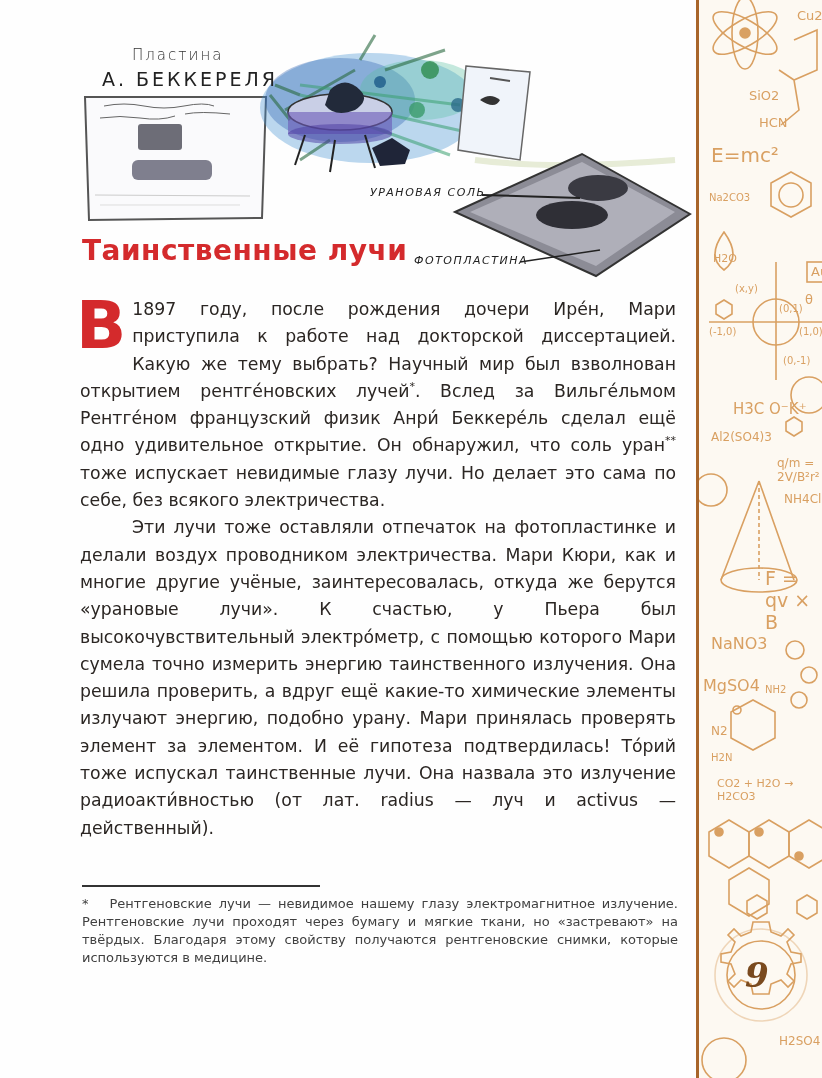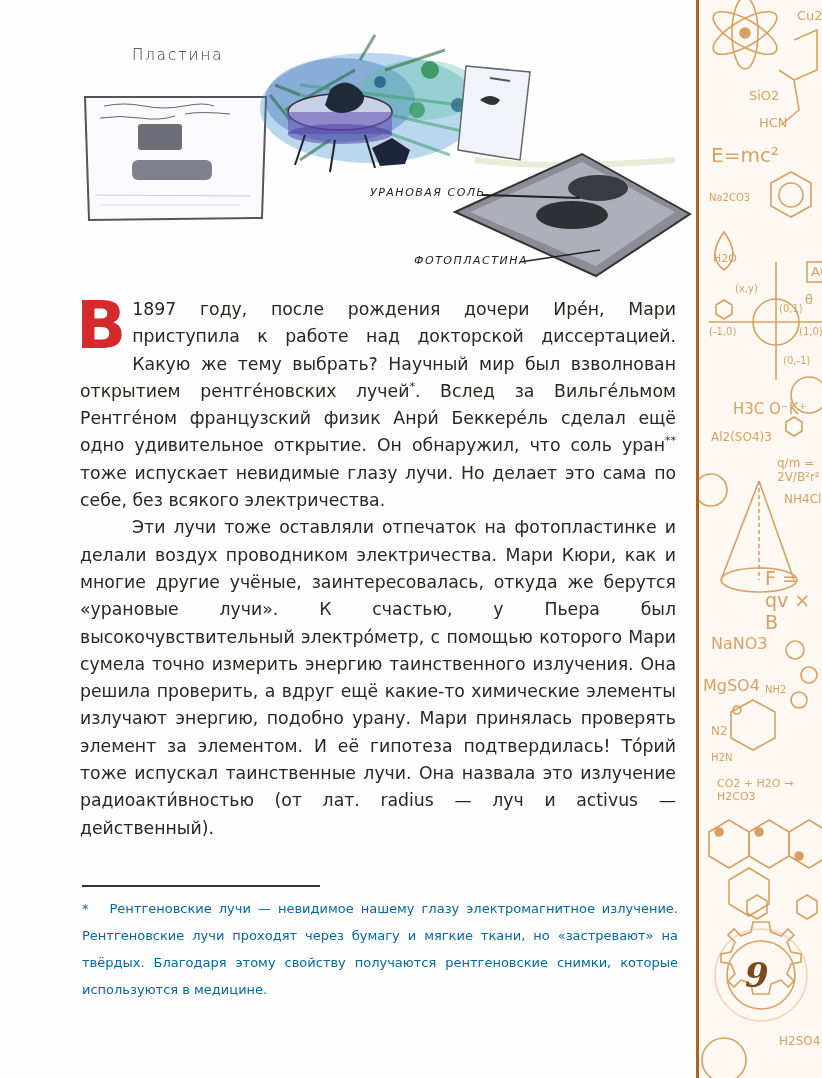--- a/index.html
+++ b/index.html
@@ -43,22 +43,22 @@
       float: left; font-size: 66px; line-height: 56px; color: #d42a2c; font-weight: bold;
       margin: 2px 6px 0 -4px; font-family: "DejaVu Sans", sans-serif;
     }
     .indent { text-indent: 52px; }
     sup { font-size: 11px; line-height: 0; }
 
     
     .footnote-rule { position: absolute; left: 82px; top: 885px; width: 238px; height: 1.5px; background: #333; }
     .footnotes {
       position: absolute; left: 82px; top: 895px; width: 596px;
-      font-family: "DejaVu Sans", sans-serif; font-size: 13px; line-height: 27px;
-      color: #0369a1; text-align: justify;
+      font-family: "DejaVu Sans", sans-serif; font-size: 13px; line-height: 18px;
+      color: #404040; text-align: justify;
     }
     .footnotes p { margin: 0; }
 
     
     .side-strip {
       position: absolute; left: 696px; top: 0; width: 126px; height: 1078px; background: #fdf9f2;
       border-left: 3px solid #a8652a;
     }
     .side-strip svg { position: absolute; left: 0; top: 0; }
     .formula {
@@ -115,24 +115,26 @@
       <g>
         <polygon points="455,212 582,154 690,214 596,276" fill="#8c8c96" stroke="#333" stroke-width="2"></polygon>
         <polygon points="470,212 582,162 675,212 596,266" fill="#b8b8c2" opacity="0.8"></polygon>
         <ellipse cx="598" cy="188" rx="30" ry="13" fill="#3a3a42"></ellipse>
         <ellipse cx="572" cy="215" rx="36" ry="14" fill="#2f2f36"></ellipse>
         <line x1="482" y1="195" x2="580" y2="198" stroke="#222" stroke-width="2"></line>
         <line x1="520" y1="262" x2="600" y2="250" stroke="#222" stroke-width="1.5"></line>
       </g>
     </svg>
     <div class="plate-caption-small">Пластина</div>
+    <div class="plate-caption-big">А. БЕККЕРЕЛЯ</div>
     <div class="label-small" style="left:370px; top:186px;">УРАНОВАЯ СОЛЬ</div>
     <div class="label-small" style="left:414px; top:254px;">ФОТОПЛАСТИНА</div>
   </div>
 
+  <div class="section-title">Таинственные лучи</div>
 
   <div class="body-text">
     <p><span class="dropcap">В</span><span> 1897 году, после рождения дочери Ире́н, Мари приступила к работе над докторской диссертацией. Какую же тему выбрать? Научный мир был взволнован открытием рентге́новских лучей</span><sup>*</sup><span>. Вслед за Вильге́льмом Рентге́ном французский физик Анри́ Беккере́ль сделал ещё одно удивительное открытие. Он обнаружил, что соль уран</span><sup>**</sup><span> тоже испускает невидимые глазу лучи. Но делает это сама по себе, без всякого электричества.</span></p>
     <p class="indent">Эти лучи тоже оставляли отпечаток на фотопластинке и делали воздух проводником электричества. Мари Кюри, как и многие другие учёные, заинтересовалась, откуда же берутся «урановые лучи». К счастью, у Пьера был высокочувствительный электро́метр, с помощью которого Мари сумела точно измерить энергию таинственного излучения. Она решила проверить, а вдруг ещё какие-то химические элементы излучают энергию, подобно урану. Мари принялась проверять элемент за элементом. И её гипотеза подтвердилась! То́рий тоже испускал таинственные лучи. Она назвала это излучение радиоакти́вностью (от лат. radius — луч и activus — действенный).</p>
   </div>
 
   <div class="footnote-rule"></div>
   <div class="footnotes">
     <p><span>*</span>&nbsp;&nbsp;&nbsp;<span>Рентгеновские лучи — невидимое нашему глазу электромагнитное излучение. Рентгеновские лучи проходят через бумагу и мягкие ткани, но «застревают» на твёрдых. Благодаря этому свойству получаются рентгеновские снимки, которые используются в медицине.</span></p>
   </div>

